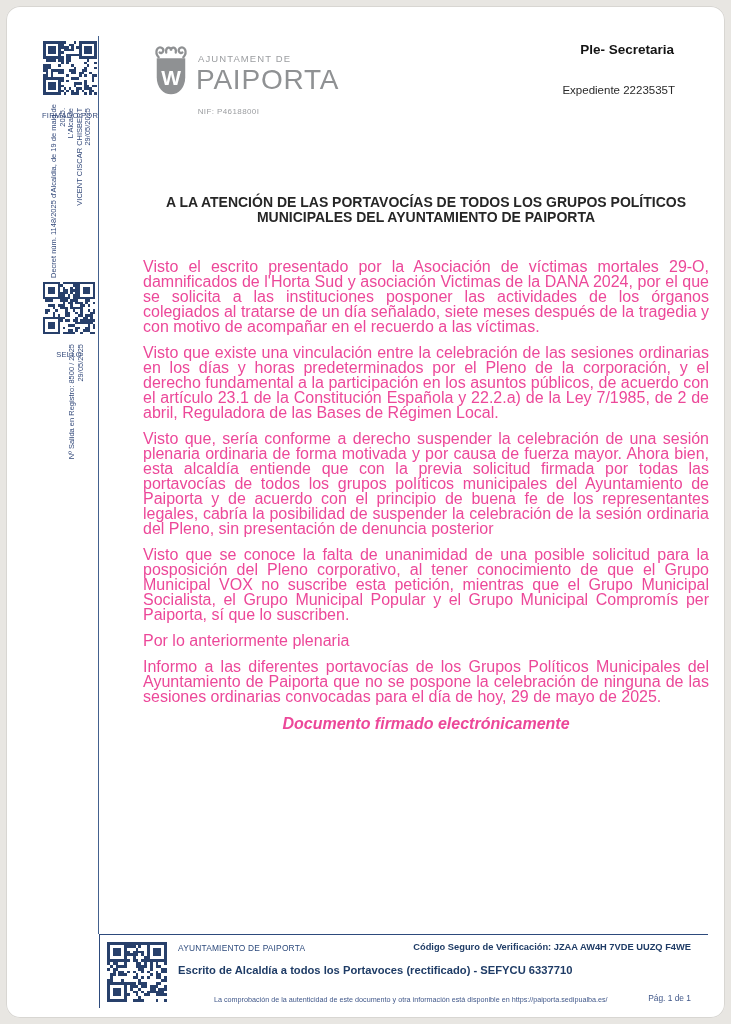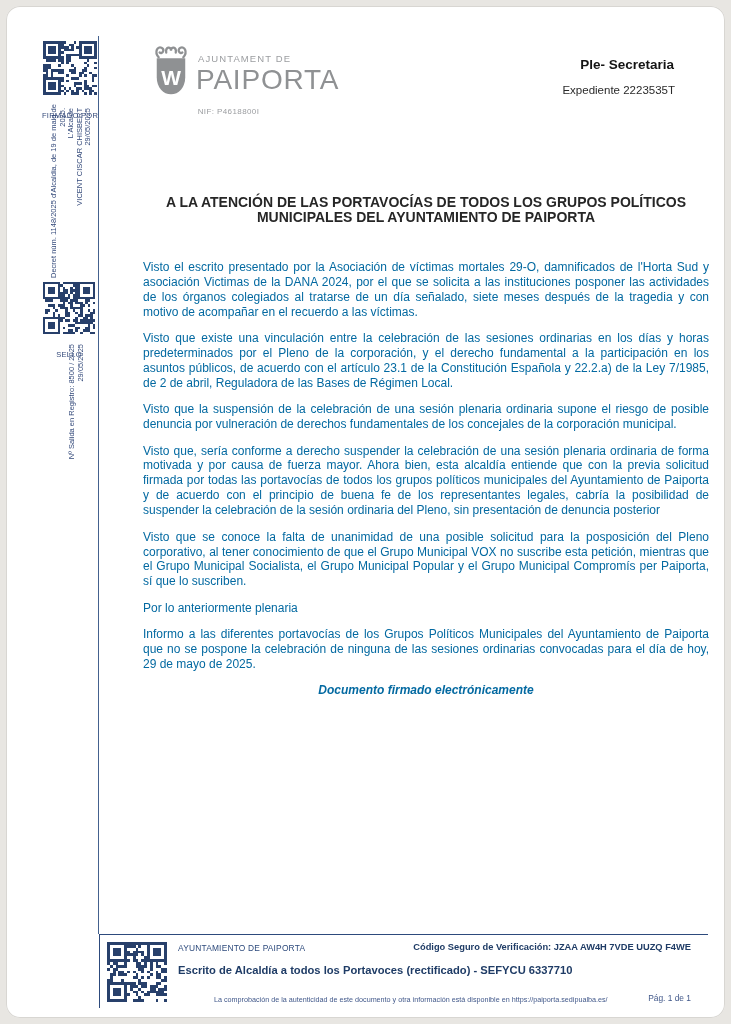--- a/index.html
+++ b/index.html
@@ -39,36 +39,36 @@
   }
   .org-large{
     position:absolute;left:190px;top:58px;font-size:28px;letter-spacing:.8px;
     color:#8f9193;white-space:nowrap;font-weight:400;
   }
   .nif{
     position:absolute;left:140px;top:101px;width:165px;text-align:center;
     font-size:8px;color:#9b9da0;letter-spacing:.4px;
   }
   .dept{
-    position:absolute;right:51px;top:51px;font-size:13.5px;font-weight:700;
+    position:absolute;right:51px;top:36px;font-size:13.5px;font-weight:700;
     color:#141414;white-space:nowrap;
   }
   .expediente{
     position:absolute;right:50px;top:78px;font-size:11.5px;color:#2a2a2a;white-space:nowrap;
   }
 
   
   .title{
     position:absolute;left:137px;top:189px;width:566px;
     font-size:14px;font-weight:700;line-height:15.2px;text-align:center;
     color:#262626;
   }
   .body-text{
     position:absolute;left:137px;top:254px;width:566px;
-    font-size:12px;line-height:14.9px;text-align:justify;color:#0369a1;
+    font-size:16px;line-height:14.9px;text-align:justify;color:#ec4899;
   }
   .body-text p{margin:0 0 11.5px 0;}
   .sig{
     text-align:center;font-weight:700;font-style:italic;margin-top:9px;
   }
 
   
   .f-rule{position:absolute;left:93px;top:928px;width:609px;border-top:1.7px solid #2d4a7c;}
   .f-vrule{position:absolute;left:93px;top:928px;height:74px;border-left:1.7px solid #2d4a7c;}
   .f-org{position:absolute;left:172px;top:937px;font-size:8.4px;color:#2d4a7c;letter-spacing:.2px;}
@@ -399,21 +399,20 @@
   <div class="org-large">PAIPORTA</div>
   <div class="nif">NIF: P4618800I</div>
   <div class="dept">Ple- Secretaria</div>
   <div class="expediente">Expediente 2223535T</div>
 
   <div class="title">A LA ATENCIÓN DE LAS PORTAVOCÍAS DE TODOS LOS GRUPOS POLÍTICOS MUNICIPALES DEL AYUNTAMIENTO DE PAIPORTA</div>
 
   <div class="body-text">
     <p>Visto el escrito presentado por la Asociación de víctimas mortales 29-O, damnificados de l'Horta Sud y asociación Victimas de la DANA 2024, por el que se solicita a las instituciones posponer las actividades de los órganos colegiados al tratarse de un día señalado, siete meses después de la tragedia y con motivo de acompañar en el recuerdo a las víctimas.</p>
     <p>Visto que existe una vinculación entre la celebración de las sesiones ordinarias en los días y horas predeterminados por el Pleno de la corporación, y el derecho fundamental a la participación en los asuntos públicos, de acuerdo con el artículo 23.1 de la Constitución Española y 22.2.a) de la Ley 7/1985, de 2 de abril, Reguladora de las Bases de Régimen Local.</p>
-    <p>Visto que la suspensión de la celebración de una sesión plenaria ordinaria supone el riesgo de posible denuncia por vulneración de derechos fundamentales de los concejales de la corporación municipal.</p>
     <p>Visto que, sería conforme a derecho suspender la celebración de una sesión plenaria ordinaria de forma motivada y por causa de fuerza mayor. Ahora bien, esta alcaldía entiende que con la previa solicitud firmada por todas las portavocías de todos los grupos políticos municipales del Ayuntamiento de Paiporta y de acuerdo con el principio de buena fe de los representantes legales, cabría la posibilidad de suspender la celebración de la sesión ordinaria del Pleno, sin presentación de denuncia posterior</p>
     <p>Visto que se conoce la falta de unanimidad de una posible solicitud para la posposición del Pleno corporativo, al tener conocimiento de que el Grupo Municipal VOX no suscribe esta petición, mientras que el Grupo Municipal Socialista, el Grupo Municipal Popular y el Grupo Municipal Compromís per Paiporta, sí que lo suscriben.</p>
     <p>Por lo anteriormente plenaria</p>
     <p>Informo a las diferentes portavocías de los Grupos Políticos Municipales del Ayuntamiento de Paiporta que no se pospone la celebración de ninguna de las sesiones ordinarias convocadas para el día de hoy, 29 de mayo de 2025.</p>
     <p class="sig">Documento firmado electrónicamente</p>
   </div>
 
   <div class="f-rule"></div>
   <div class="f-vrule"></div>
   <div class="qr" style="left:101px;top:936px;width:60px;height:60px;">

